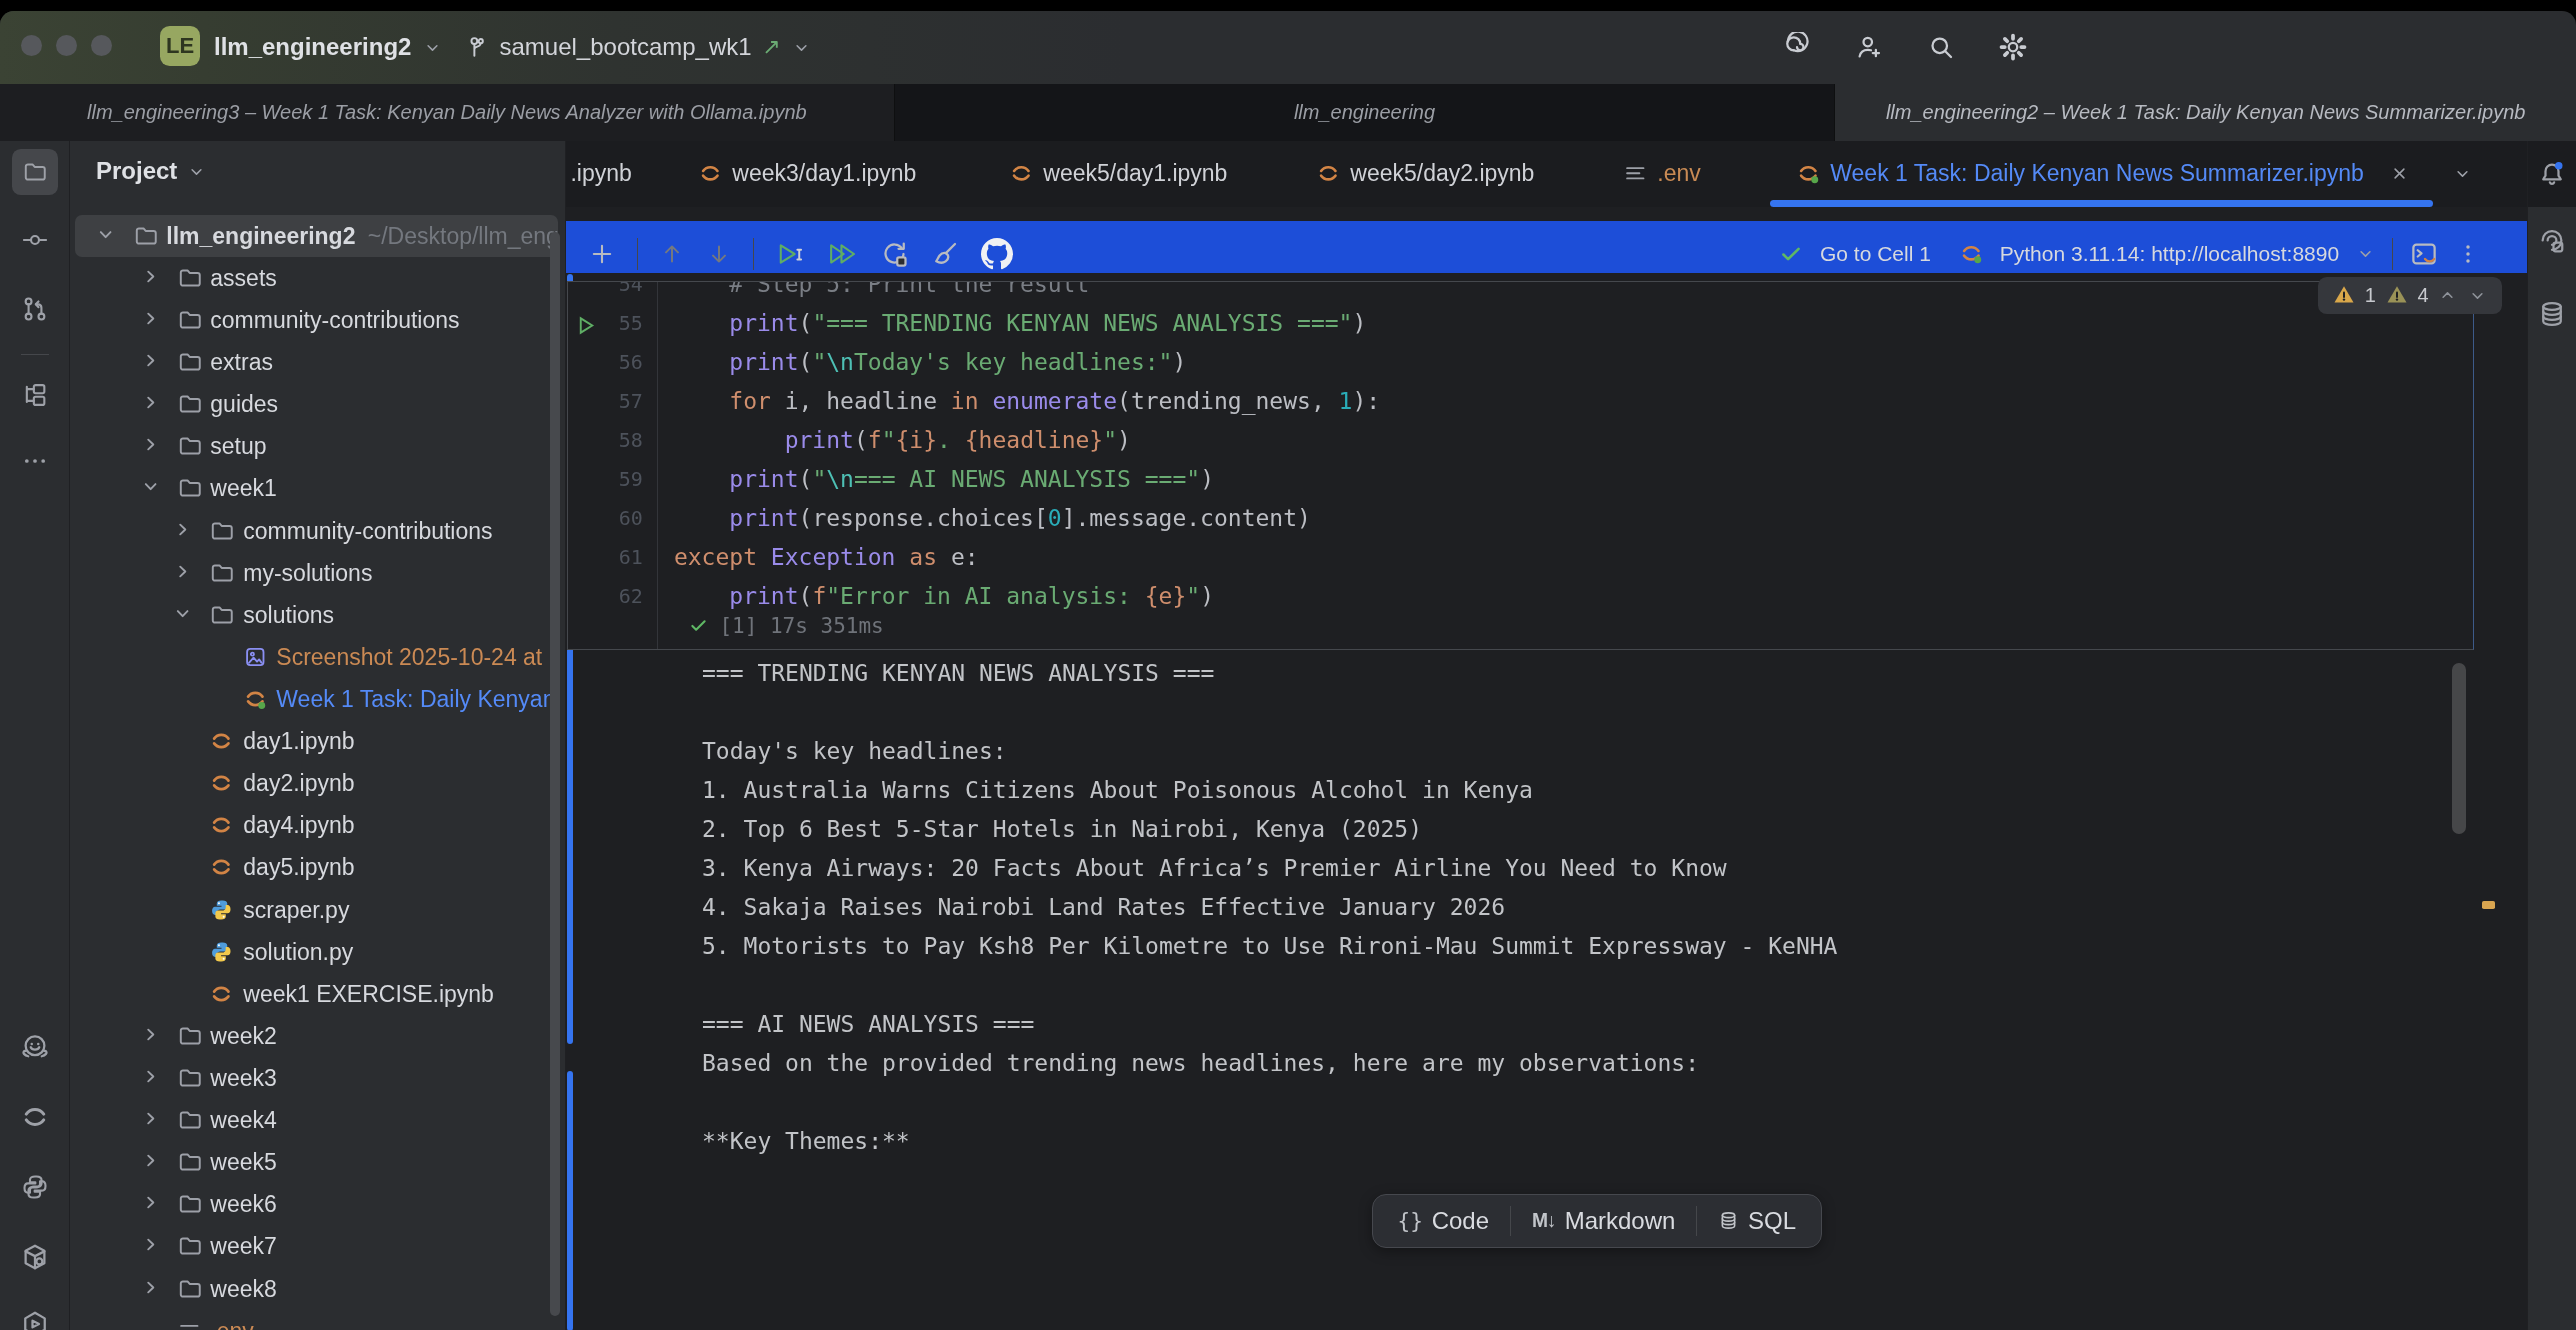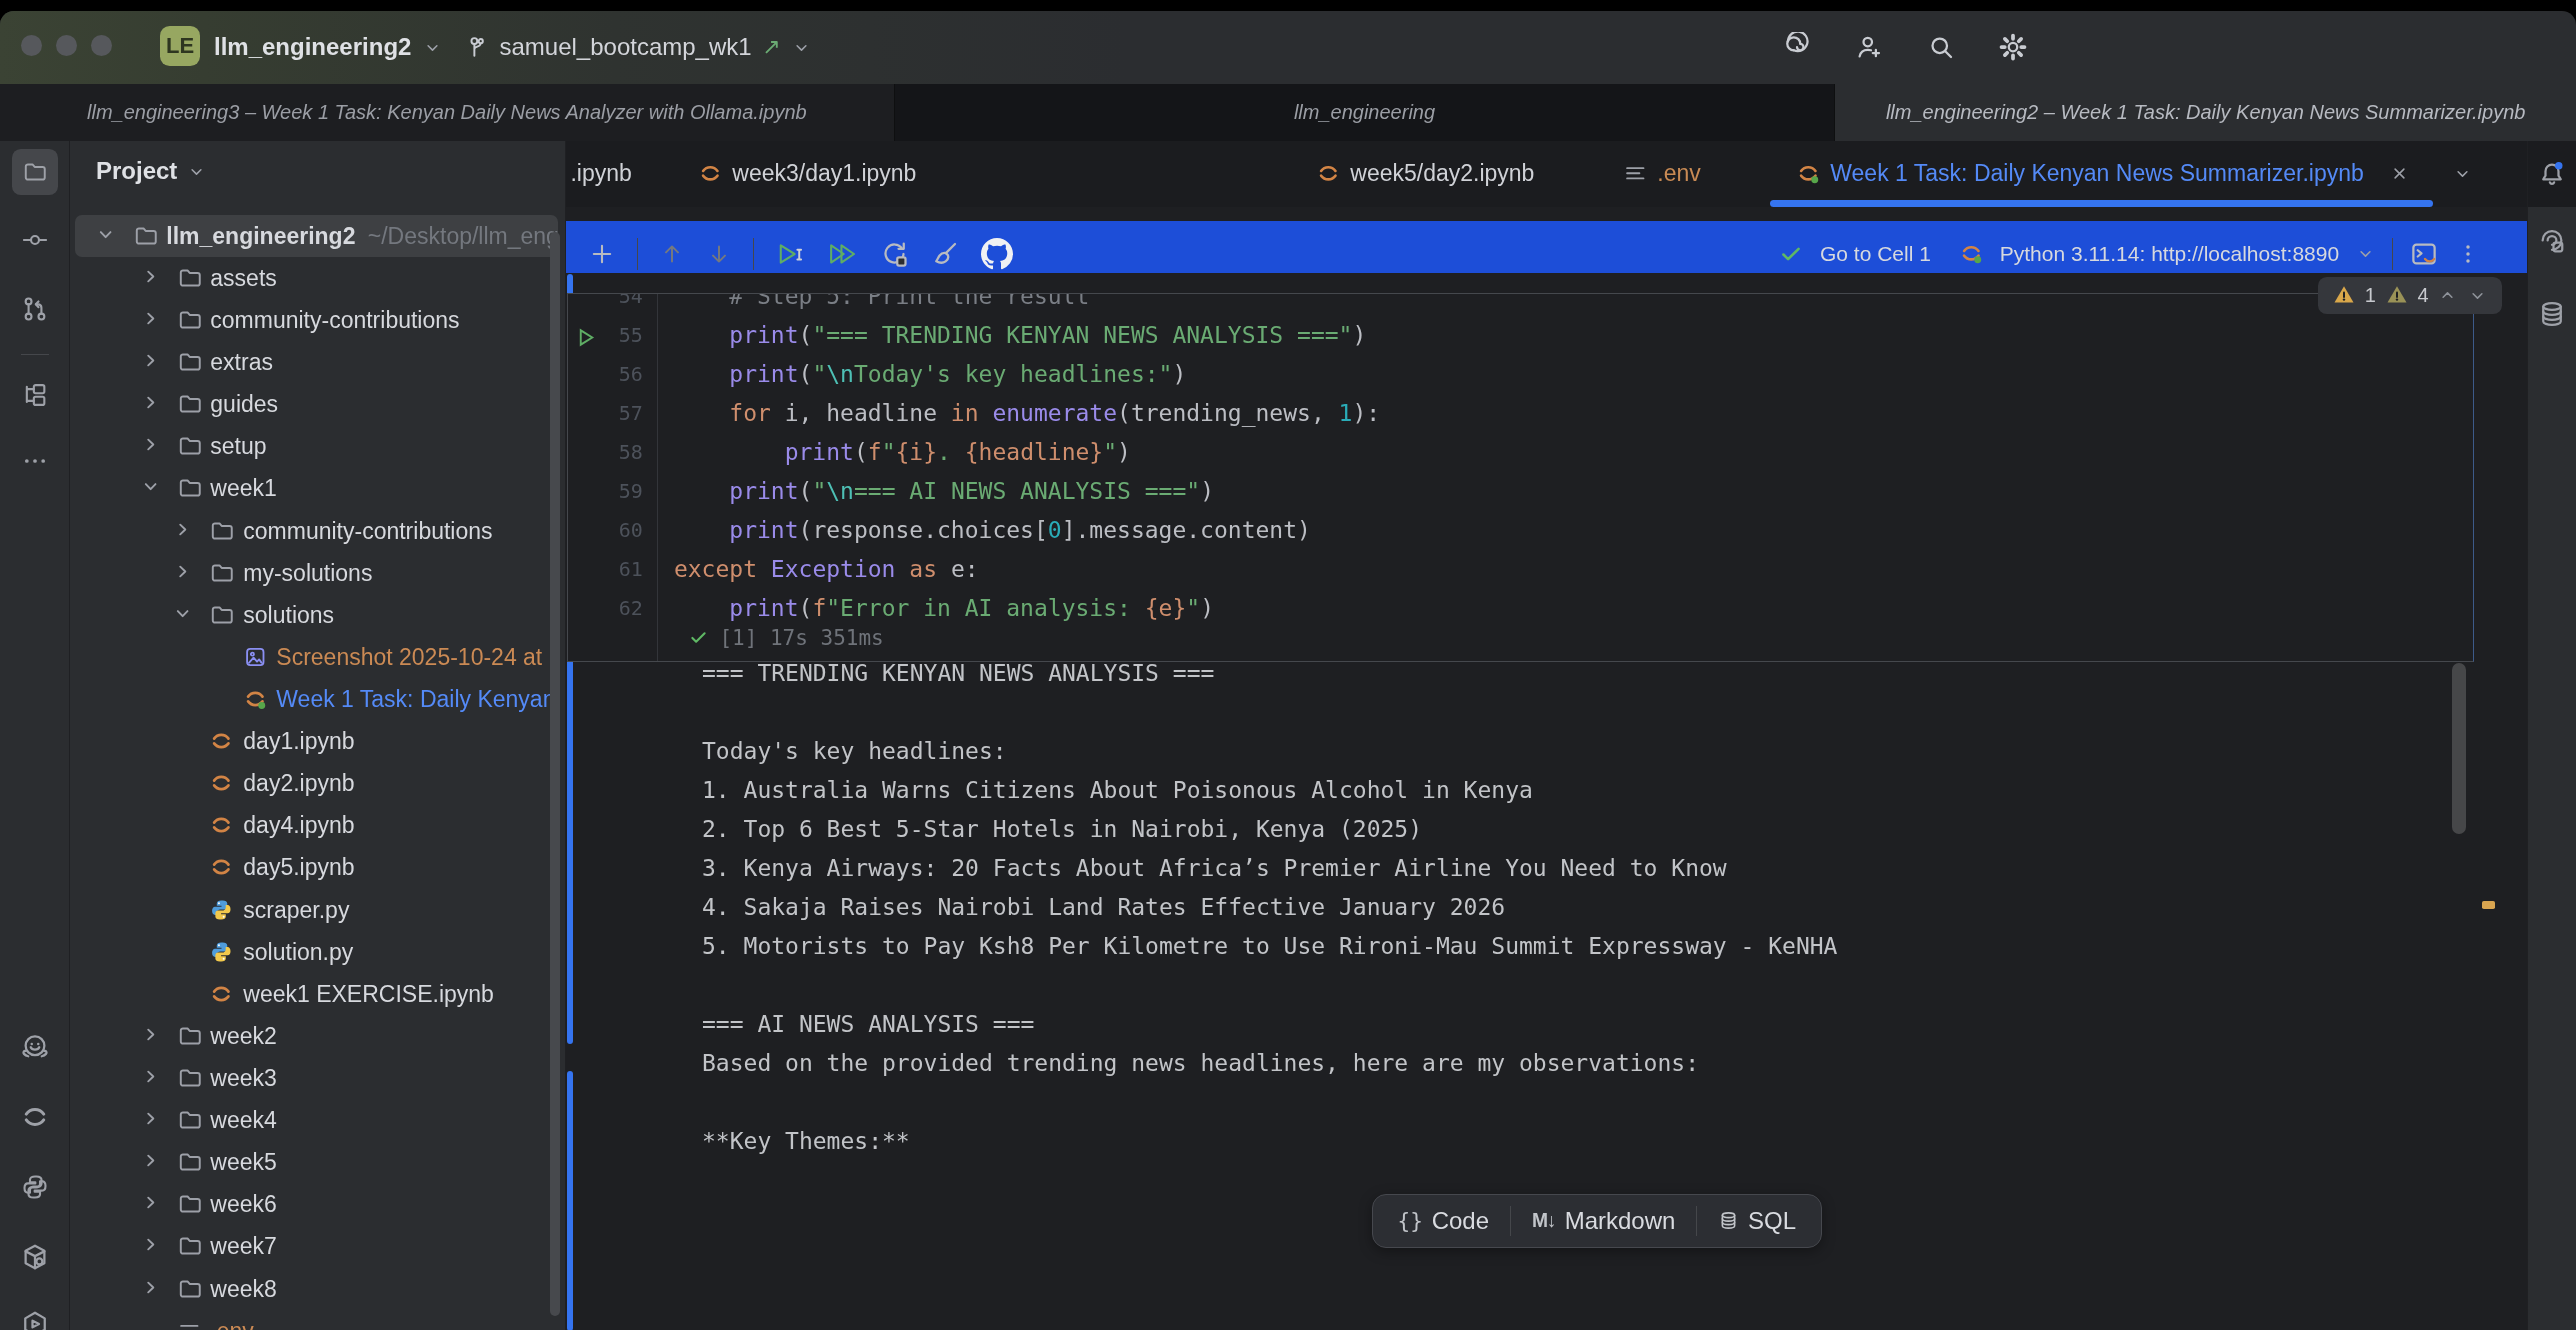--- a/index.html
+++ b/index.html
@@ -65,21 +65,21 @@
 
   .ntoolbar { position:absolute; left:0; top:80px; width:1961px; height:66px; background:#1d4ed8; }
   .tbleft { position:absolute; left:22px; top:0; height:66px; display:flex; align-items:center; gap:21px; color:#b8bbc1; }
   .tbright { position:absolute; right:46px; top:0; height:66px; display:flex; align-items:center; gap:16px;
     color:#d7d9de; font-size:21px; }
   .tdiv { width:0.9px; height:32px; background:#45474b; }
   .dim { color:#75797f; }
 
   .canvas { position:absolute; left:0; top:132px; width:1961px; height:1058px; background:#1e1f22; overflow:hidden; }
   .stripe { position:absolute; left:0.9px; width:6.1px; border-radius:3.5px; background:#3574f0; }
-  .cell { position:absolute; left:0.9px; top:20px; width:1907px; height:369px; border:0.9px solid #45484d;
+  .cell { position:absolute; left:0.9px; top:8px; width:1907px; height:369px; border:0.9px solid #45484d;
     border-right-color:#3d5a8a; background:#1e1f22; overflow:hidden; }
   .gutsep { position:absolute; left:89px; top:0; bottom:0; width:0.9px; background:#33353a; }
   .coderows { position:absolute; left:0; top:-16.7px; right:0; }
   .crow { height:39px; display:flex; align-items:center; font-family:"DejaVu Sans Mono", monospace; font-size:23px; }
   .lnum { width:75px; text-align:right; color:#4d525b; font-size:20px; flex:none; }
   .lcode { padding-left:31px; white-space:pre; }
   .tok-ws  { color:#bcbec4; }
   .tok-txt { color:#bcbec4; }
   .tok-com { color:#7a7e85; }
   .tok-kw  { color:#cf8e6d; }
@@ -563,20 +563,29 @@
           <span class="lbl">.ipynb</span>
         </div>
         <div class="etab" style="left:132px">
           <span class="icn">
               <svg width="24.6" height="24.6" viewBox="0 0 24 24" fill="none" stroke="#d28445" stroke-width="2.6" stroke-linecap="round">
                 <path d="M5 9.7a8.6 8.6 0 0 1 14 0"></path>
                 <path d="M19 14.3a8.6 8.6 0 0 1-14 0"></path>
               </svg>
             </span>
           <span class="lbl">week3/day1.ipynb</span>
+        </div>
+        <div class="etab" style="left:443px">
+          <span class="icn">
+              <svg width="24.6" height="24.6" viewBox="0 0 24 24" fill="none" stroke="#d28445" stroke-width="2.6" stroke-linecap="round">
+                <path d="M5 9.7a8.6 8.6 0 0 1 14 0"></path>
+                <path d="M19 14.3a8.6 8.6 0 0 1-14 0"></path>
+              </svg>
+            </span>
+          <span class="lbl">week5/day1.ipynb</span>
         </div>
         <div class="etab" style="left:750px">
           <span class="icn">
               <svg width="24.6" height="24.6" viewBox="0 0 24 24" fill="none" stroke="#d28445" stroke-width="2.6" stroke-linecap="round">
                 <path d="M5 9.7a8.6 8.6 0 0 1 14 0"></path>
                 <path d="M19 14.3a8.6 8.6 0 0 1-14 0"></path>
               </svg>
             </span>
           <span class="lbl">week5/day2.ipynb</span>
         </div>

